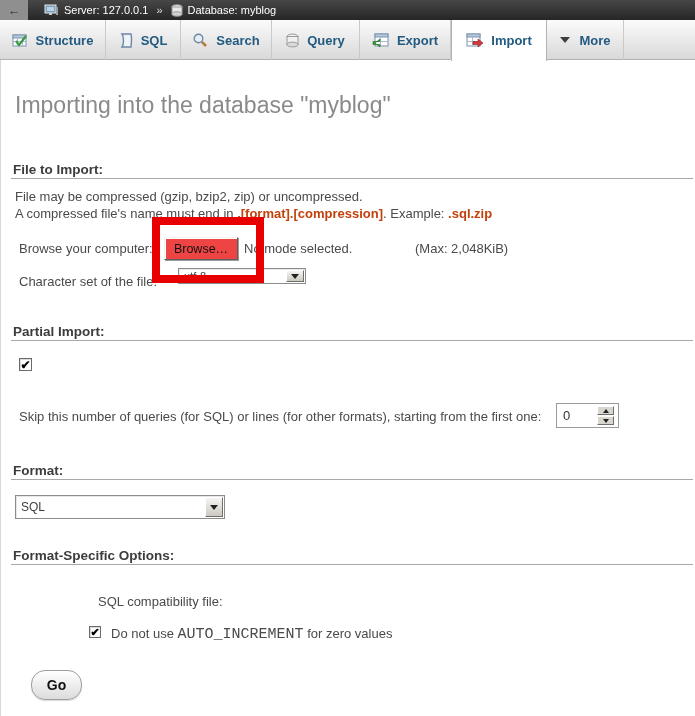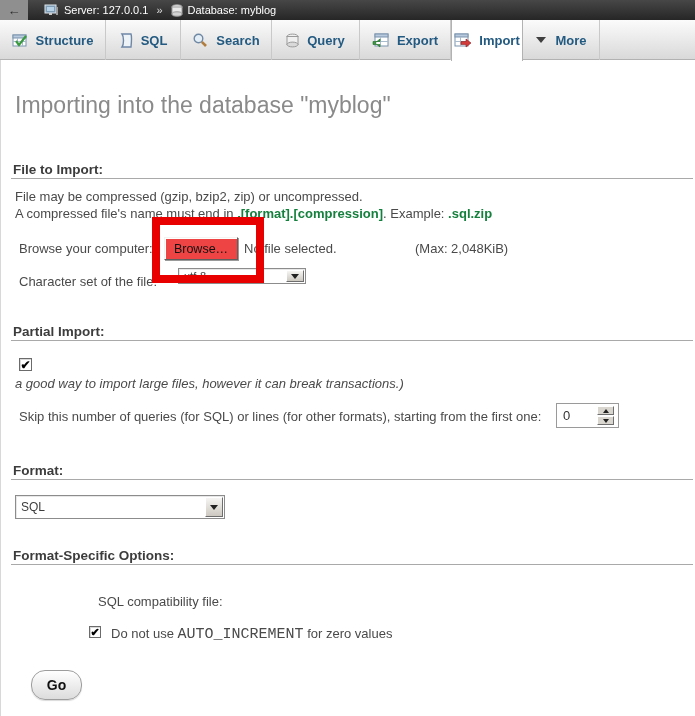--- a/index.html
+++ b/index.html
@@ -46,21 +46,21 @@
     position:absolute; left:0; top:60px; width:695px; height:656px;
     background:#fff; border-left:1px solid #d8d8d8;
   }
   .abs { position:absolute; }
   .page-title { left:14px; top:32px; font-size:23px; color:#8a8a8a; white-space:nowrap; }
 
   .legend { left:12px; font-size:13.5px; font-weight:bold; color:#3c3c3c; white-space:nowrap; }
   .rule { left:10px; width:682px; height:0; border-top:1px solid #a9a9a9; }
 
   .txt { font-size:13px; color:#4a4a4a; white-space:nowrap; }
-  .b { font-weight:bold; color:#15803d; }
+  .b { font-weight:bold; color:#c2410c; }
   .i { font-style:italic; }
   .mono { font-family:"Liberation Mono","DejaVu Sans Mono",monospace; font-size:15px; }
 
   
   .win-btn {
     background:#ef4444;
     border:1px solid; border-color:#f4f3f1 #5f5f5f #5f5f5f #f4f3f1;
     box-shadow:inset 1px 1px 0 #fff, 1px 1px 0 #9a9a9a;
     font-size:12.5px; color:#111; display:flex; align-items:center; justify-content:center;
     cursor:pointer;
@@ -177,21 +177,21 @@
     <div class="tab" style="width:91px">
       <svg width="17" height="15" aria-hidden="true">
         <rect x="3" y="1" width="13" height="12" fill="#fff" stroke="#7a93ad"></rect>
         <rect x="3" y="1" width="13" height="3" fill="#b8cadd" stroke="#7a93ad"></rect>
         <line x1="8.5" y1="4" x2="8.5" y2="13" stroke="#a9bccd"></line>
         <line x1="3" y1="8.5" x2="16" y2="8.5" stroke="#a9bccd"></line>
         <path d="M1 9.5 h7 v-2.5 l-5 4 l5 4 v-2.5 h-7 z" fill="#3a9a3f" stroke="#1e6b24" stroke-width="0.6" transform="translate(0,-1)"></path>
       </svg>
       <span>Export</span>
     </div>
-    <div class="tab active" style="width:72px">
+    <div class="tab active" style="width:96px">
       <svg width="17" height="15" aria-hidden="true">
         <rect x="1" y="1" width="13" height="12" fill="#fff" stroke="#7a93ad"></rect>
         <rect x="1" y="1" width="13" height="3" fill="#b8cadd" stroke="#7a93ad"></rect>
         <line x1="6.5" y1="4" x2="6.5" y2="13" stroke="#a9bccd"></line>
         <line x1="1" y1="8.5" x2="14" y2="8.5" stroke="#a9bccd"></line>
         <path d="M9 9.5 h5 v-2.5 l5 4 l-5 4 v-2.5 h-5 z" fill="#d33a3a" stroke="#8f1d1d" stroke-width="0.6" transform="translate(-2,-1)"></path>
       </svg>
       <span>Import</span>
     </div>
     <div class="tab" style="width:77px">
@@ -210,40 +210,39 @@
     <div class="abs legend" style="top:102px">File to Import:</div>
     <div class="abs rule" style="top:118px"></div>
 
     <div class="abs txt" style="left:14px; top:129px">File may be compressed (gzip, bzip2, zip) or uncompressed.</div>
     <div class="abs txt" style="left:14px; top:146px">
       <span>A compressed file's name must end in </span><span class="b">.[format].[compression]</span><span>. Example: </span><span class="b">.sql.zip</span>
     </div>
 
     <div class="abs txt" style="left:18px; top:181px">Browse your computer:</div>
     <div class="abs win-btn" style="left:163px; top:177px; width:74px; height:23px">Browse…</div>
-    <div class="abs txt" style="left:243px; top:181px">No file selected.</div>
+    <div class="abs txt" style="left:243px; top:181px">No mode selected.</div>
     <div class="abs txt" style="left:414px; top:181px">(Max: 2,048KiB)</div>
 
     <div class="abs txt" style="left:18px; top:214px">Character set of the file:</div>
     <div class="abs sel" style="left:177px; top:208px; width:128px; height:16px">
       <span class="val" style="font-size:11px">utf-8</span>
       <span class="arrow-btn">
           <span class="tri-down"></span>
         </span>
     </div>
 
     <div class="abs annotation"></div>
 
     <div class="abs legend" style="top:264px">Partial Import:</div>
     <div class="abs rule" style="top:280px"></div>
 
     <div class="abs checkbox" style="left:18px; top:298px">
       <span>✔</span>
     </div>
-    <div class="abs txt i" style="left:14px; top:316px">a good way to import large files, however it can break transactions.)</div>
 
     <div class="abs txt" style="left:18px; top:349px">Skip this number of queries (for SQL) or lines (for other formats), starting from the first one:</div>
     <div class="abs spinner" style="left:555px; top:343px; width:63px; height:25px">
       <span class="num">0</span>
       <span class="spin-col">
         <span class="spin-btn">
             <span class="tri-up-s"></span>
           </span>
         <span class="spin-btn">
             <span class="tri-down-s"></span>

